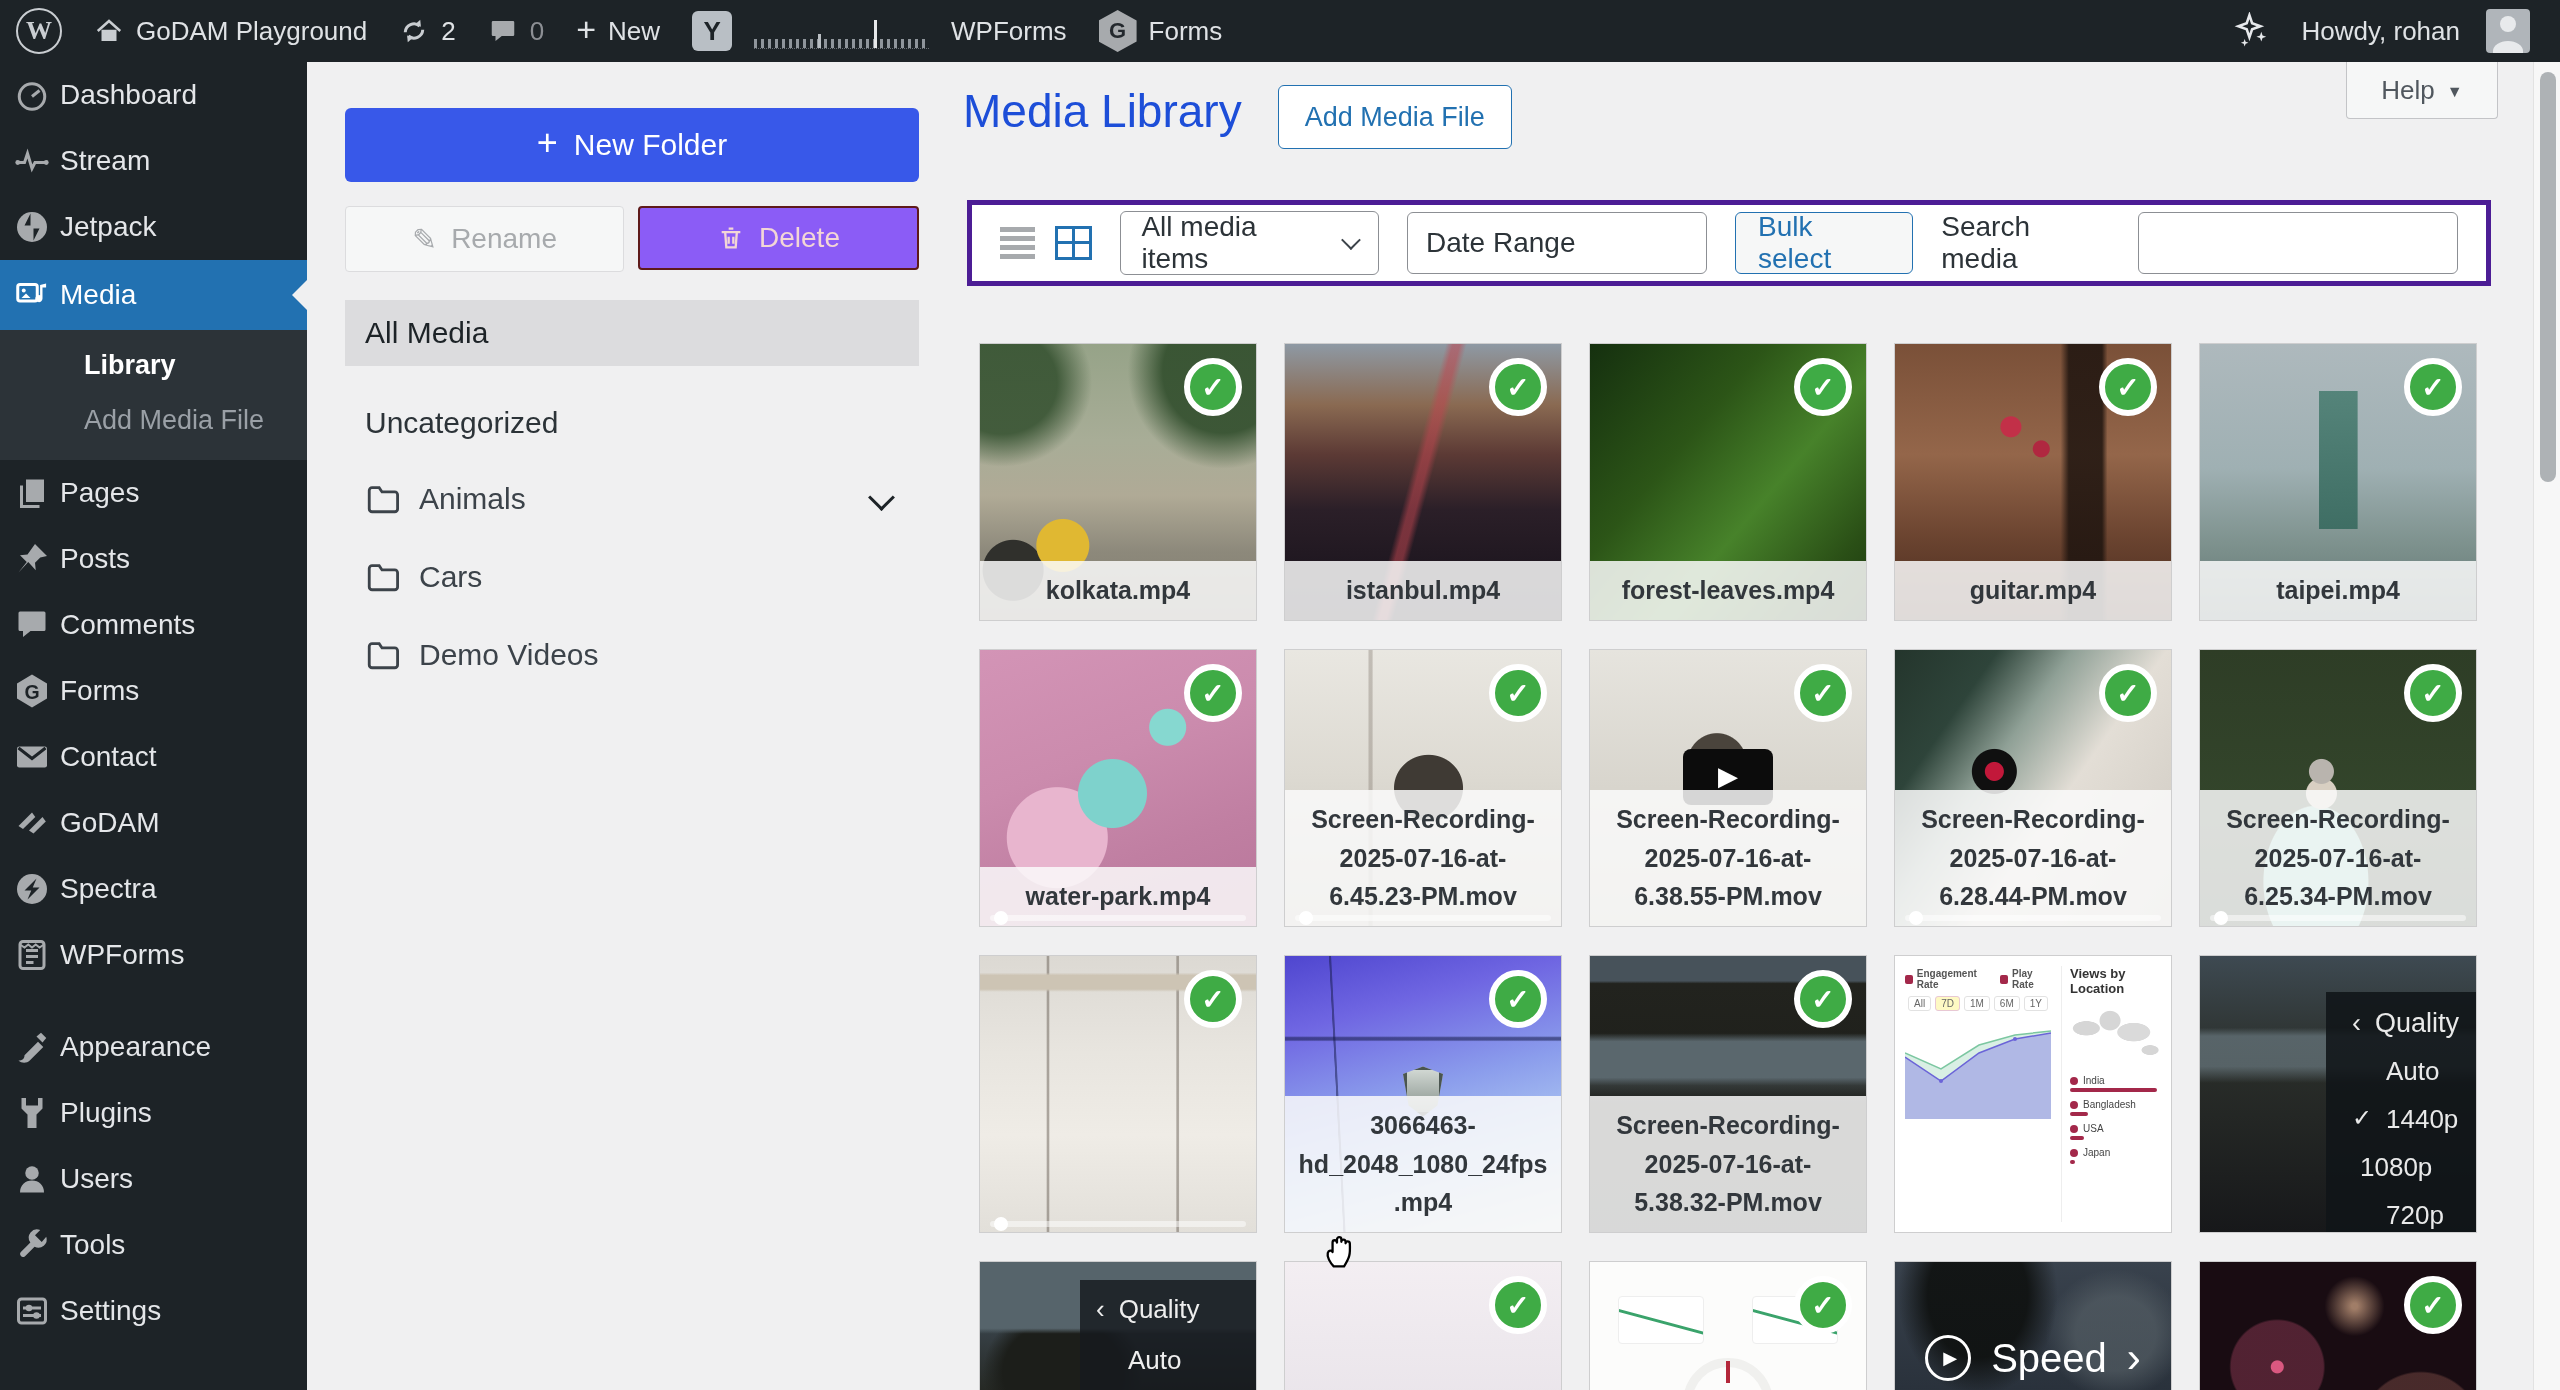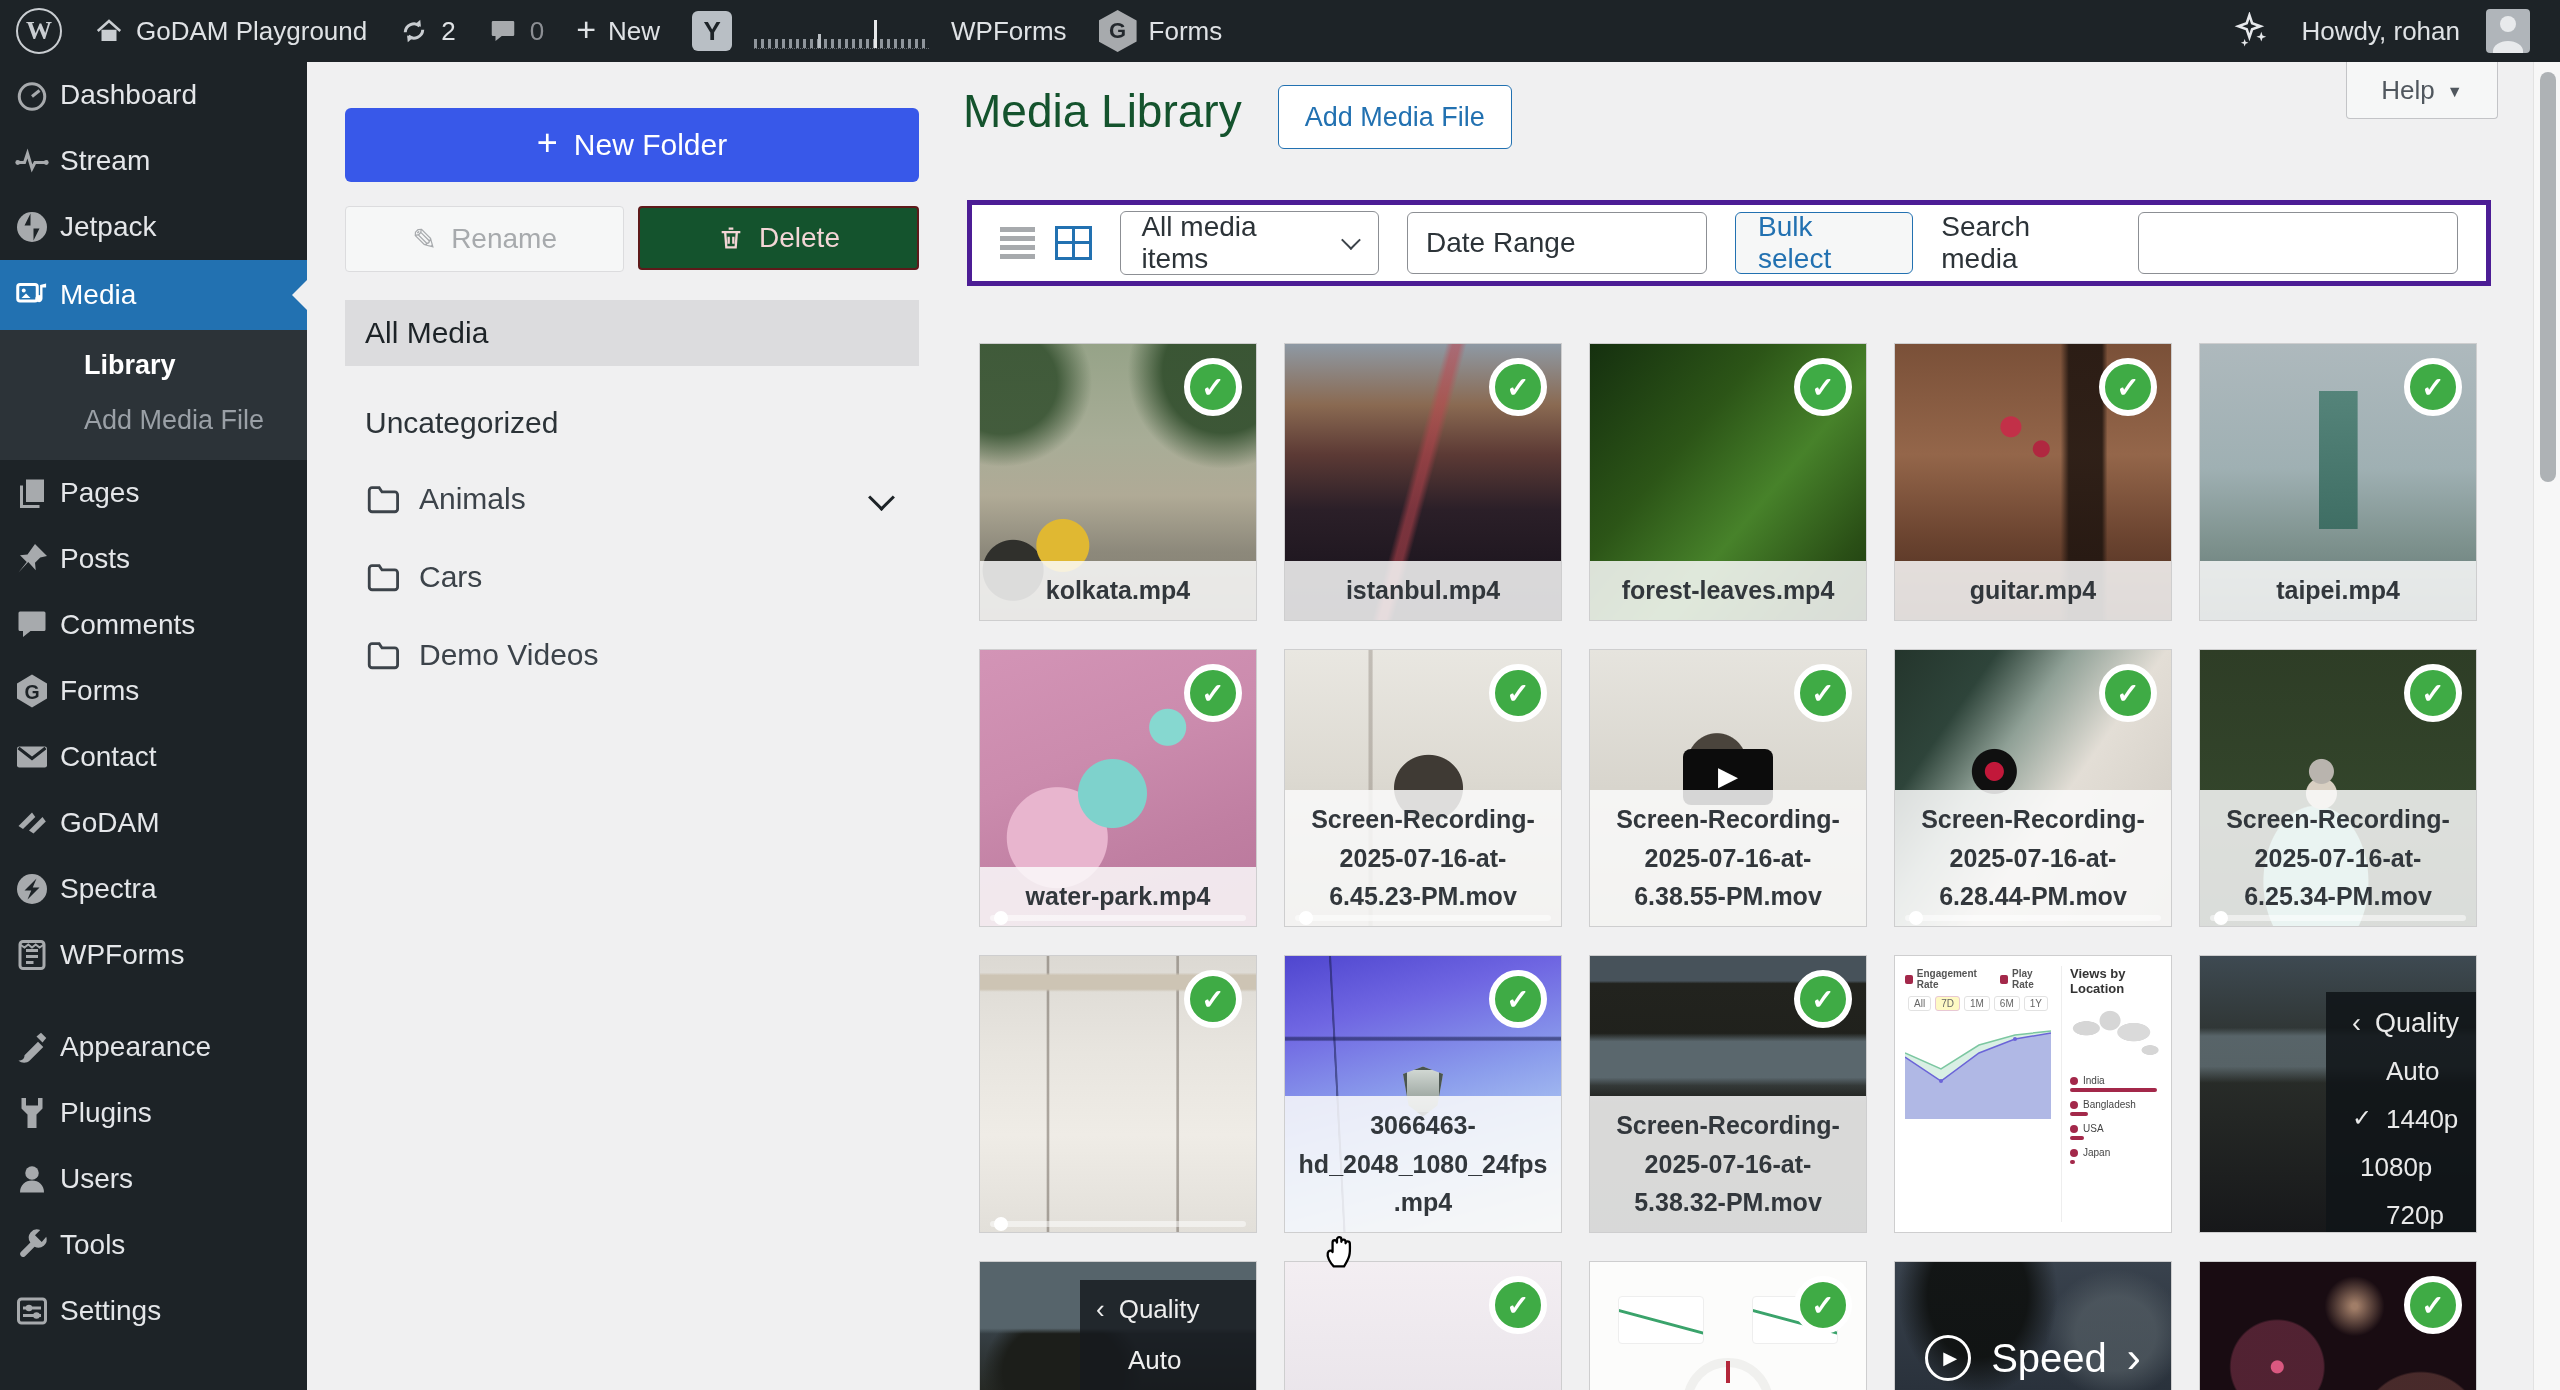--- a/index.html
+++ b/index.html
@@ -47,34 +47,34 @@
 
   
   .folders{position:absolute;left:345px;top:108px;width:574px;z-index:10}
   .btn-newfolder{height:74px;background:#3858e9;border-radius:6px;color:#fff;font-size:30px;font-weight:500;
                  display:flex;align-items:center;justify-content:center;gap:16px}
   .btn-newfolder .plus{font-size:36px;font-weight:400;margin-top:-4px}
   .fl-row{display:flex;gap:14px;margin-top:24px}
   .btn-rename{flex:1;height:64px;background:#f6f7f7;border:1px solid #dcdcde;border-radius:4px;color:#a7aaad;
               font-size:28px;display:flex;align-items:center;justify-content:center;gap:14px}
   .btn-rename .pen{font-size:30px}
-  .btn-delete{flex:1;height:64px;background:#14532d;border:2px solid #5e1a1a;border-radius:4px;color:#f3d6d6;
+  .btn-delete{flex:1;height:64px;background:#8b5cf6;border:2px solid #5e1a1a;border-radius:4px;color:#f3d6d6;
               font-size:28px;display:flex;align-items:center;justify-content:center;gap:14px;box-sizing:border-box}
   .allmedia{margin-top:28px;height:66px;background:#dcdcde;border-radius:0;display:flex;align-items:center;
             padding-left:20px;font-size:30px;color:#1d2327}
   .uncat{margin-top:28px;height:58px;display:flex;align-items:center;padding-left:20px;font-size:30px;color:#2c3338}
   .folder-row{margin-top:16px;height:62px;display:flex;align-items:center;gap:20px;padding-left:20px;font-size:30px;
               color:#3c434a;position:relative}
   .folder-row svg{width:34px;height:34px}
   .chev{position:absolute;right:28px;top:20px;width:16px;height:16px;border-right:3px solid #1d2327;
         border-bottom:3px solid #1d2327;transform:rotate(45deg)}
 
   
   .titlerow{position:absolute;left:963px;top:84px;display:flex;align-items:center;gap:24px;z-index:10}
-  .titlerow h1{font-size:46px;font-weight:400;color:#14532d;margin:0 12px 12px 0}
+  .titlerow h1{font-size:46px;font-weight:400;color:#1d4ed8;margin:0 12px 12px 0}
   .btn-outline{height:62px;padding:0 26px;background:#fff;border:1.5px solid #2271b1;border-radius:6px;color:#2271b1;
                font-size:27px;display:flex;align-items:center;gap:14px}
   .gdicon{width:34px;height:34px;position:relative}
   .gdicon i{position:absolute;width:26px;height:9px;background:#a32a4a;border-radius:2px;transform:rotate(-38deg)}
   .gdicon i:nth-child(1){left:0;top:8px}
   .gdicon i:nth-child(2){left:7px;top:18px;background:#c13a55}
 
   
   .toolbar{position:absolute;left:967px;top:200px;width:1524px;height:86px;background:#fff;border:5px solid #4c1d95;
            box-sizing:border-box;display:flex;align-items:center;gap:28px;padding:0 28px;z-index:10}

